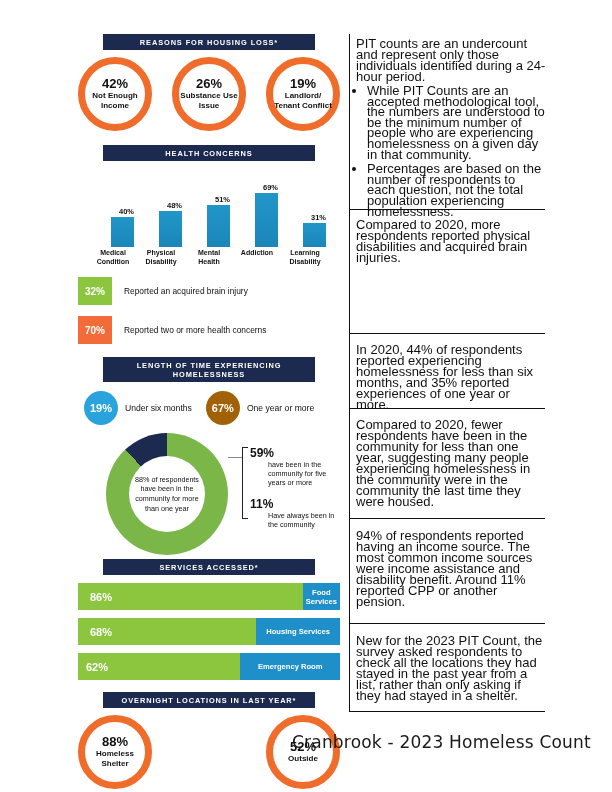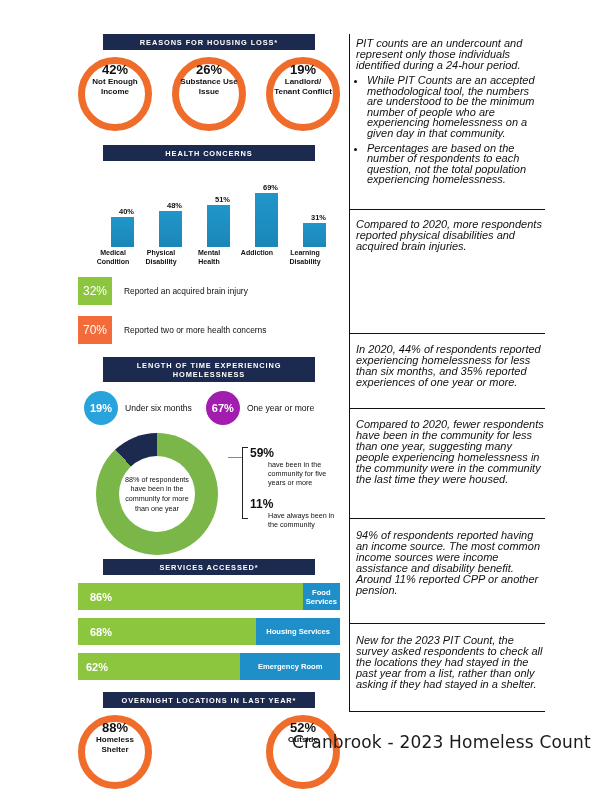--- a/index.html
+++ b/index.html
@@ -28,60 +28,60 @@
     width: 212px;
     margin: 0 auto;
   }
 
   
   .rings-row { display:flex; justify-content: space-between; margin-top: 7px; }
   .ring {
     width: 74px; height: 74px; border-radius: 50%;
     border: 7px solid #ef6c2a;
     display: flex; flex-direction: column;
-    align-items: center; 
+    align-items: center; justify-content: center;
     text-align: center;
   }
   .ring .pct { font-size: 13px; font-weight: 700; line-height: 12px; color:#111; }
   .ring .lbl { font-size: 8px; font-weight: 700; line-height: 9.5px; color:#111; margin-top:1px; }
 
   
   .barchart { position: relative; height: 74px; margin-top: 12px; padding: 0 14px;
               display:flex; align-items:flex-end; justify-content:space-between; }
   .barwrap { width: 42px; display:flex; flex-direction:column; align-items:flex-end; justify-content:flex-end; height:74px; }
   .barval { font-size: 7.5px; font-weight:700; color:#111; margin-bottom:1px; }
   .bar { width: 23px; background: linear-gradient(180deg,#2196c9 0%, #1b86b8 100%); }
   .barlabels { display:flex; justify-content:space-between; padding: 2px 14px 0; }
   .barlabel { width: 42px; text-align:center; font-size: 7px; font-weight:700; line-height:8.5px; color:#111; }
 
   
   .stat-row { display:flex; align-items:center; margin-top: 11px; }
   .stat-chip {
     width: 34px; height: 28px; display:flex; align-items:center; justify-content:center;
-    color:#fff; font-size: 12px; font-weight:400;
+    color:#fff; font-size: 10px; font-weight:700;
   }
   .chip-green { background: #8cc63e; }
   .chip-orange { background: #f26b38; }
   .stat-text { font-size: 8.4px; margin-left: 12px; color:#111; }
 
   
   .pill-row { display:flex; align-items:center; margin-top: 9px; padding-left: 6px; }
   .circle-stat {
     width: 34px; height: 34px; border-radius:50%;
     display:flex; align-items:center; justify-content:center;
     color:#fff; font-size: 11px; font-weight: 700;
   }
   .cs-blue { background: #29a3dc; }
-  .cs-navy { background: #a21caf; }
+  .cs-navy { background: #a16207; }
   .pill-lbl { font-size: 8.6px; margin-left: 7px; color:#111; }
 
   
   .donut-area { position:relative; margin-top: 8px; height: 124px; }
   .donut {
-    position:absolute; left: 18px; top: 0;
+    position:absolute; left: 28px; top: 0;
     width: 122px; height: 122px; border-radius: 50%;
     background: conic-gradient(#7ab648 0deg 316.8deg, #1b2a4e 316.8deg 360deg);
     display:flex; align-items:center; justify-content:center;
   }
   .donut-hole {
     width: 76px; height: 76px; border-radius:50%; background:#fff;
     display:flex; align-items:center; justify-content:center; text-align:center;
   }
   .donut-hole span { font-size: 7.2px; line-height: 9.6px; color:#111; padding: 0 3px; }
   .callout { position:absolute; left: 150px; top: 14px; width: 112px; }
@@ -94,21 +94,21 @@
   .co-txt { font-size: 7.2px; line-height: 9px; color:#111;margin-left:18px; }
 
   
   .svc-list { margin-top: 6px; }
   .svc-bar { height: 27px; display:flex; margin-top: 8px; }
   .svc-green { background:#8cc63e; display:flex; align-items:center; color:#fff;
                font-size: 11px; font-weight:700; padding-left: 12px; }
   .svc-blue { background:#1f8fc9; flex:1; display:flex; align-items:center; justify-content:center;
               color:#fff; font-size: 7.6px; font-weight:700; text-align:center; line-height:9px; padding:0 3px; }
   .vrule { position:absolute; left: 349px; top: 34px; width:1.2px; height: 678px; background:#111; }
-  .note { font-size: 11px; line-height: 11px; color:#111;font-style:italic; }
+  .note { font-size: 13px; line-height: 11px; color:#111; }
   .note p { margin-bottom: 4px; }
   .note ul { margin: 2px 0 0 11px; }
   .note li { margin-bottom: 4px; line-height: 10.6px; }
   .note-block { position:absolute; width: 190px; }
   .hrule { position:absolute; left: 349px; width: 196px; height:1.1px; background:#111; }
 
   .doc-title {
     position:absolute; left: 292px; top: 732px;
     font-size: 17px; color:#1a1a1a; letter-spacing:0.2px;
     font-family: "DejaVu Sans", sans-serif;

